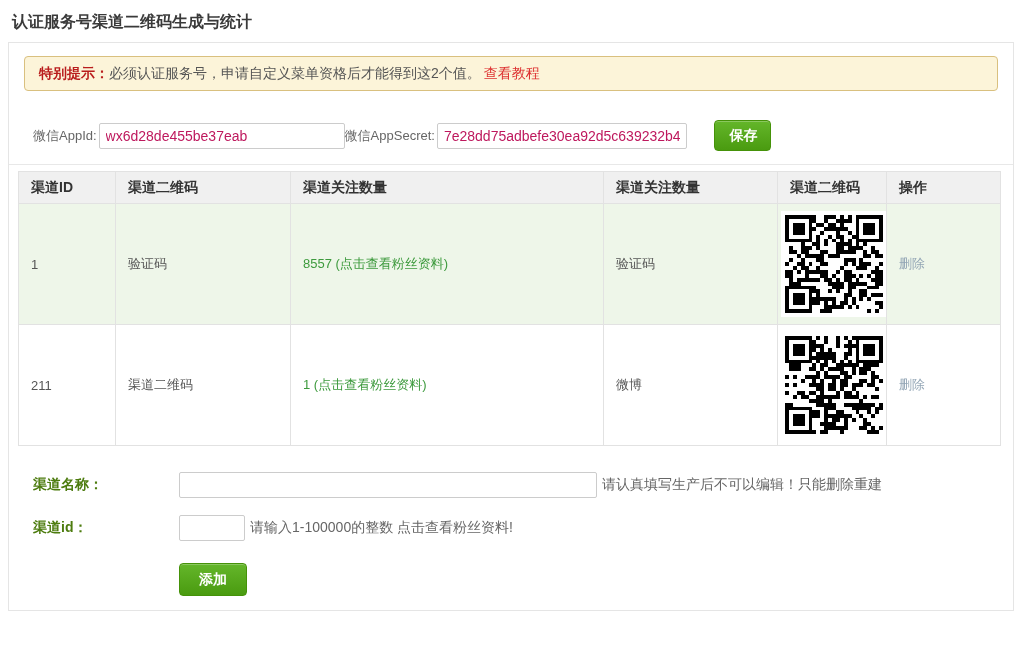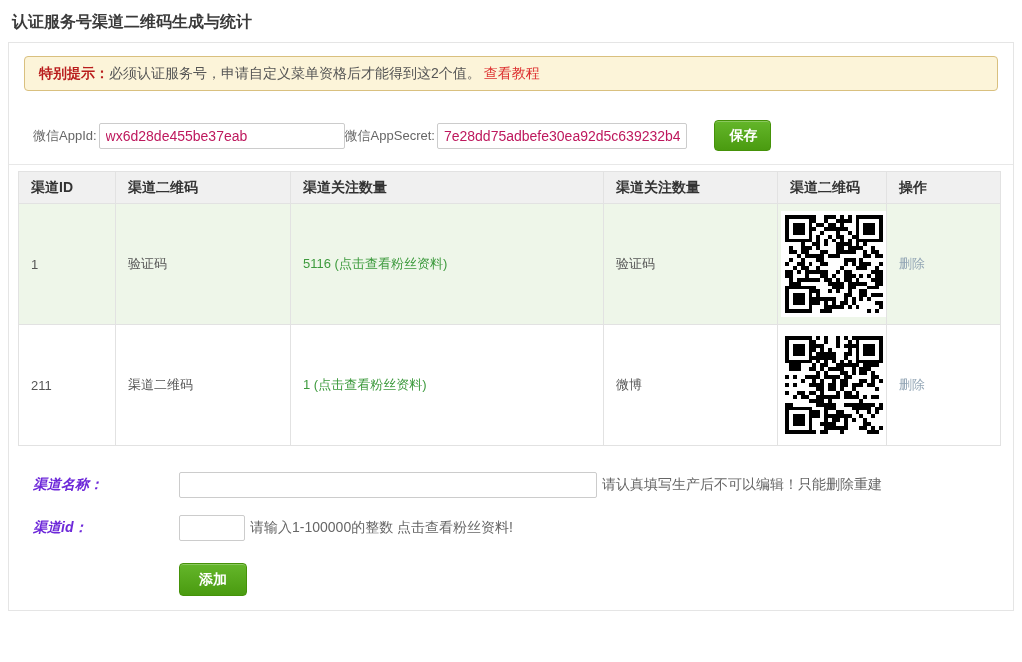--- a/index.html
+++ b/index.html
@@ -80,21 +80,21 @@
   a.green-link { color:#3d9a3d; }
   a.delete-link { color:#92a5b5; }
   td.qr-cell { padding-left:3px; }
   .qr-box {
     width:106px; height:106px; background:#fff;
     display:flex; align-items:center; justify-content:center;
   }
   
   .add-form { margin:26px 0 0 24px; font-size:14px; }
   .form-row { display:flex; align-items:center; margin-bottom:17px; }
-  .form-row label { width:146px; font-weight:bold; color:#6d28d9;font-style:italic; }
+  .form-row label { width:146px; font-weight:bold; color:#4d7c0f; }
   .name-input { width:418px; }
   .small-input { width:66px; height:29px; }
   .hint { color:#666; margin-left:5px; white-space:nowrap; }
   .btn-add { margin-left:146px; margin-top:5px; width:68px; height:33px; }
 </style>
 </head>
 <body>
 
 <h1 class="page-title">认证服务号渠道二维码生成与统计</h1>
 
@@ -128,21 +128,21 @@
       <th>渠道ID</th>
       <th>渠道二维码</th>
       <th>渠道关注数量</th>
       <th>渠道关注数量</th>
       <th>渠道二维码</th>
       <th>操作</th>
     </tr>
     <tr class="data-row highlight">
       <td>1</td>
       <td>验证码</td>
-      <td><a href="#" class="green-link">5116 (点击查看粉丝资料)</a></td>
+      <td><a href="#" class="green-link">8557 (点击查看粉丝资料)</a></td>
       <td>验证码</td>
       <td class="qr-cell">
             <div class="qr-box">
               <svg width="98" height="98" viewBox="0 0 25 25" shape-rendering="crispEdges" fill="#000">
                 <rect width="25" height="25" fill="#fff"></rect>
                 <rect x="0" y="0" width="1" height="1"></rect>
                 <rect x="1" y="0" width="1" height="1"></rect>
                 <rect x="2" y="0" width="1" height="1"></rect>
                 <rect x="3" y="0" width="1" height="1"></rect>
                 <rect x="4" y="0" width="1" height="1"></rect>

